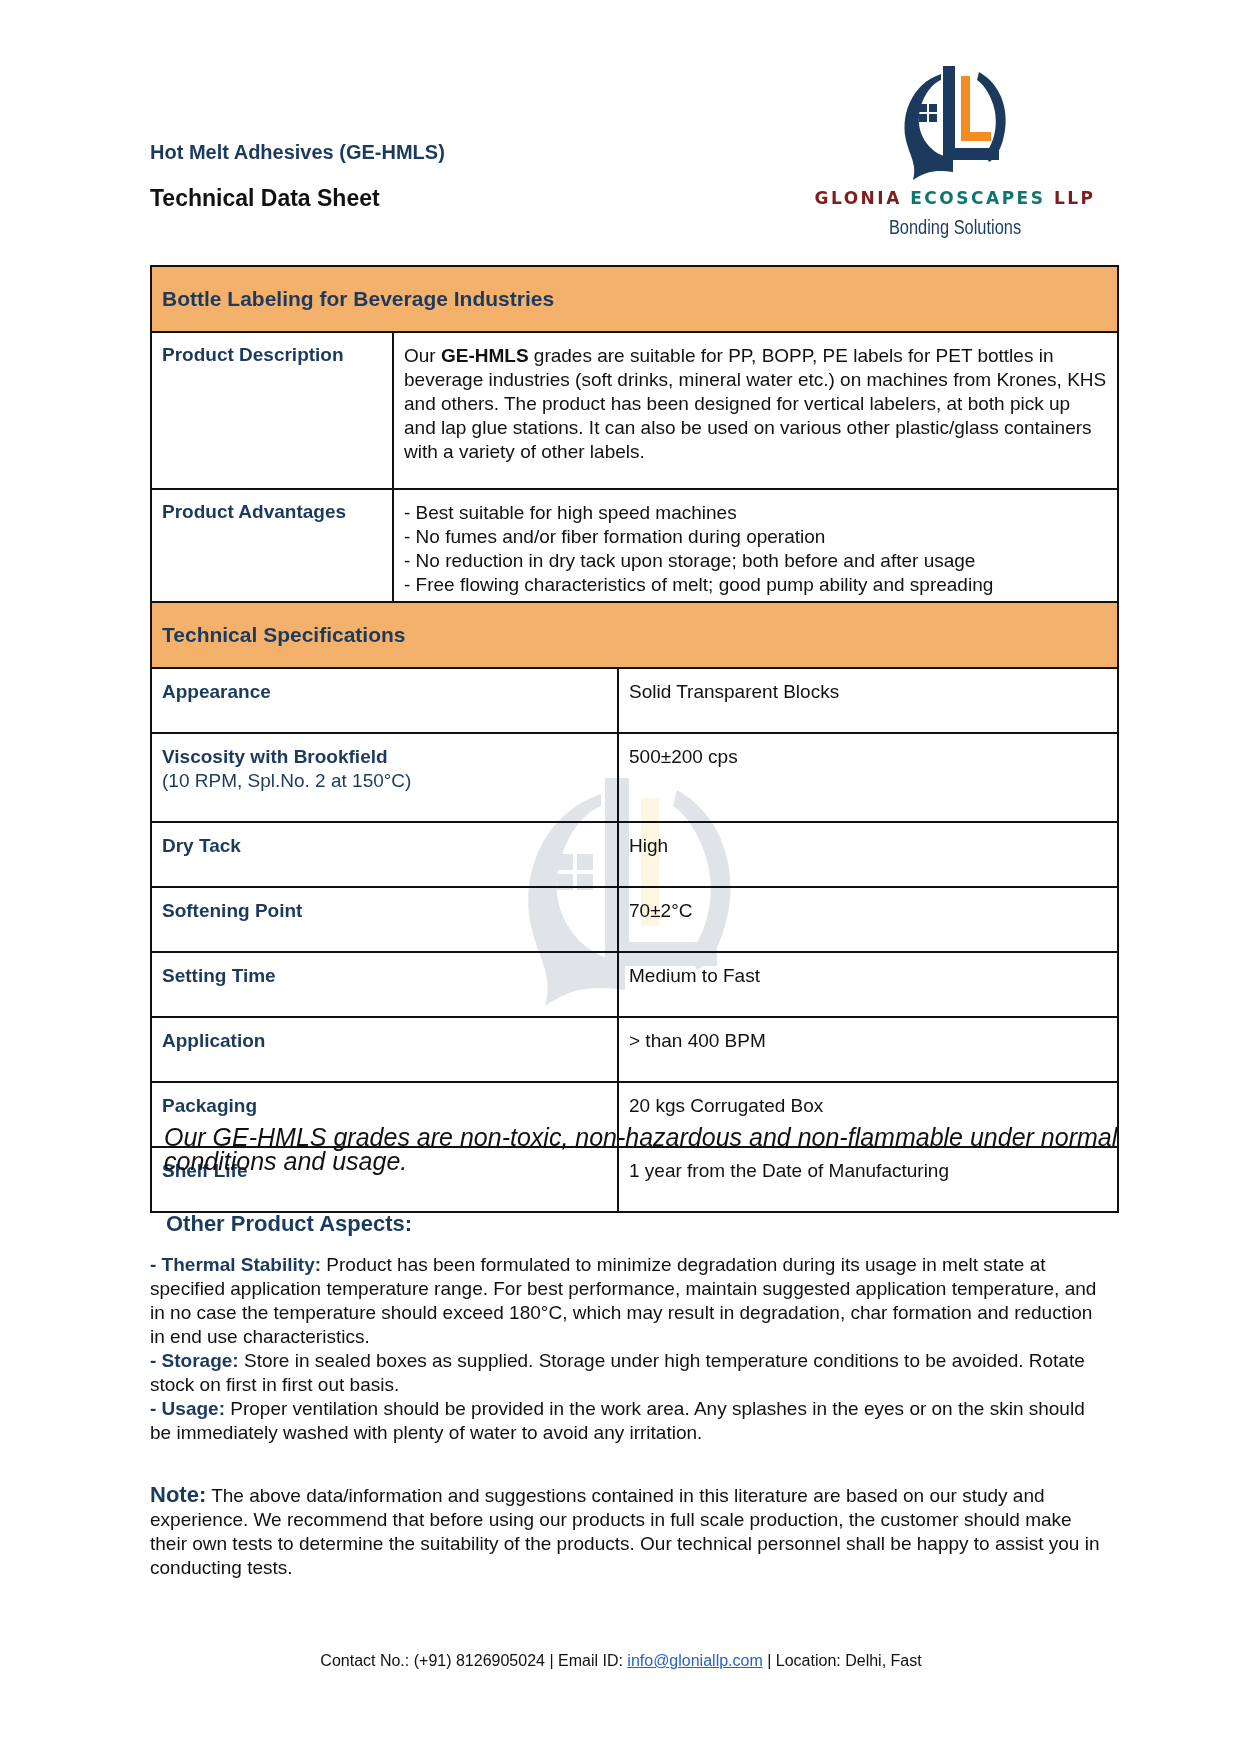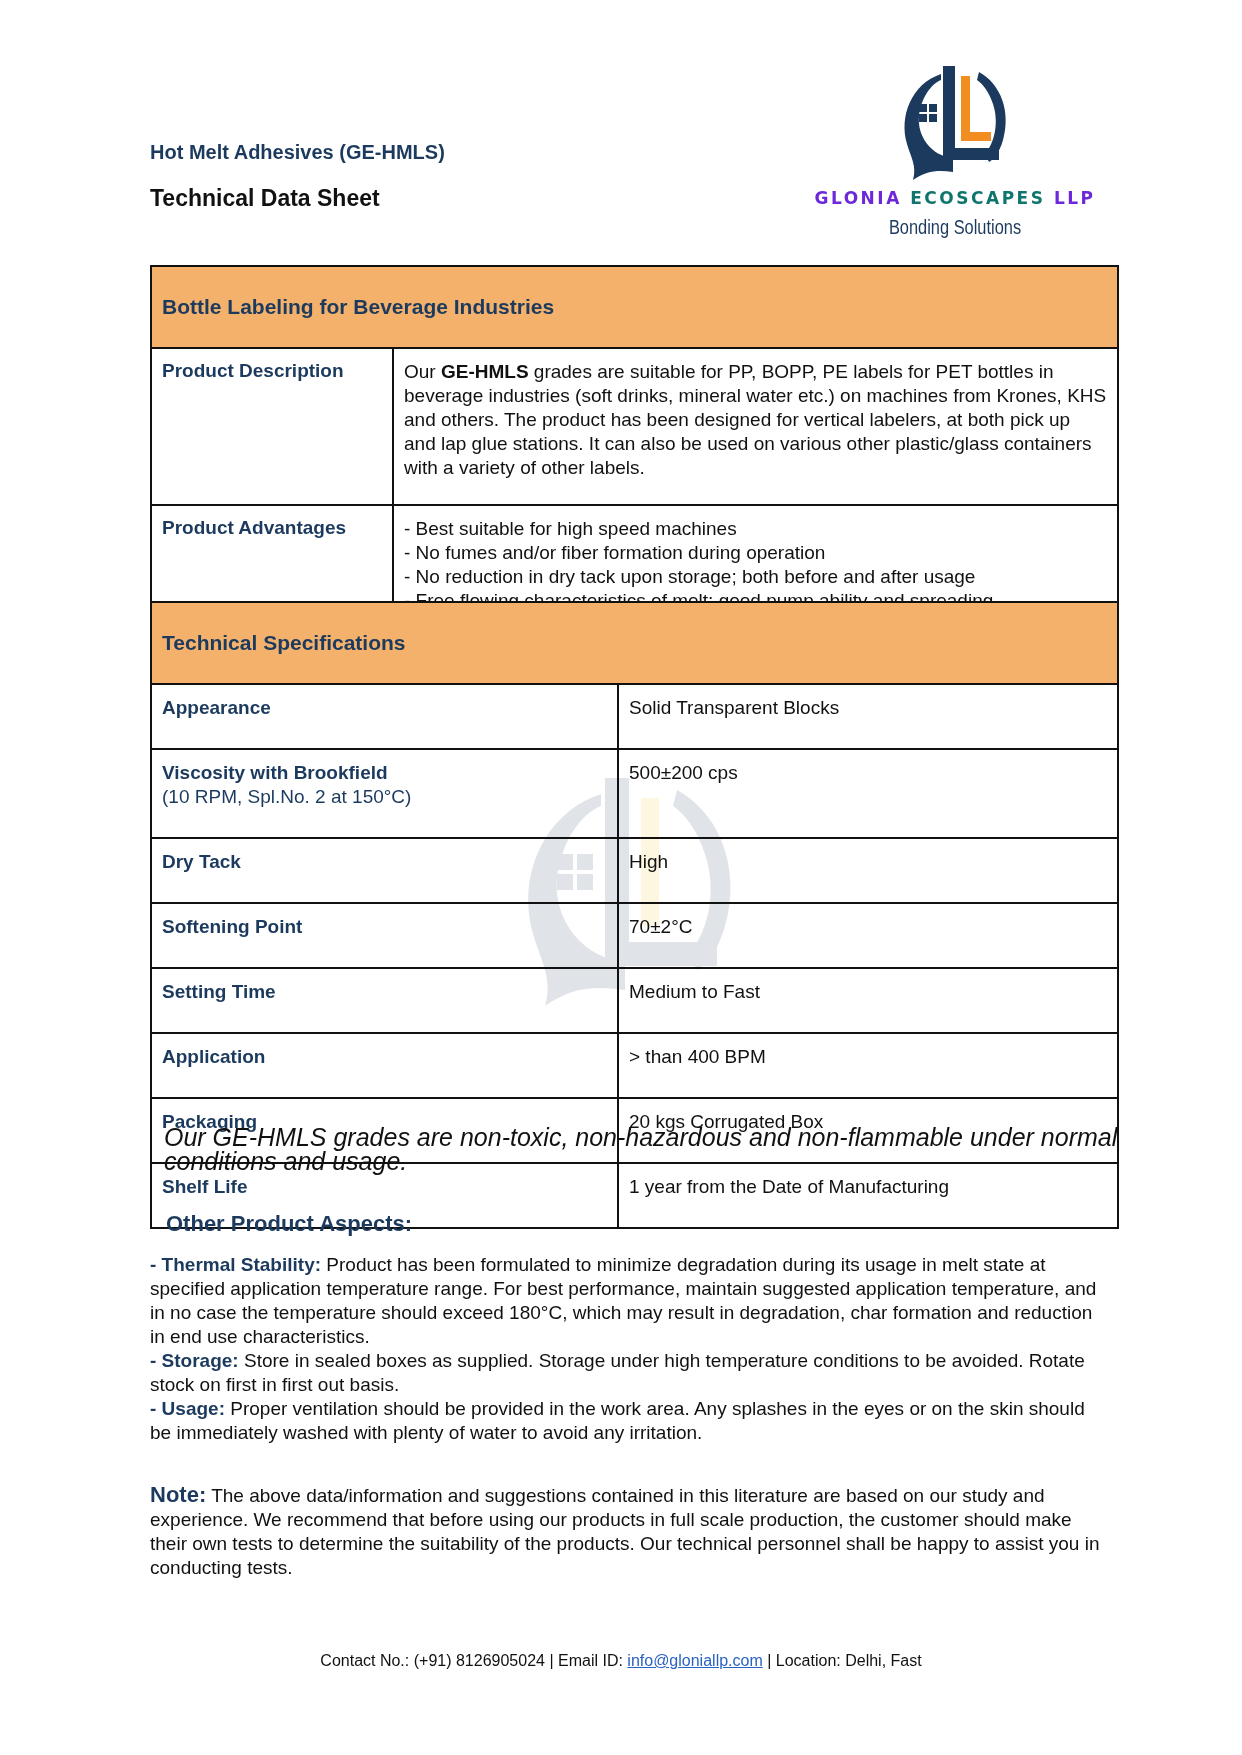--- a/index.html
+++ b/index.html
@@ -20,40 +20,40 @@
     }
 
     
     .logo { position: absolute; left: 790px; top: 62px; width: 330px; height: 182px; }
     .logo-mark { position: absolute; left: 103px; top: 0; width: 130px; height: 130px; }
     .logo-company {
       position: absolute; left: 0; top: 126px; width: 330px; text-align: center;
       font-size: 17px; font-weight: bold; letter-spacing: 2.5px;
       font-family: "DejaVu Sans", sans-serif; white-space: nowrap;
     }
-    .logo-company .orange { color: #6d28d9; }
+    .logo-company .orange { color: #7f1d1d; }
     .logo-company .navy { color: #0f766e; }
     .logo-tagline {
       position: absolute; left: 0; top: 154px; width: 330px; text-align: center;
       font-size: 20px; color: #1b3a5e; font-family: "Liberation Sans", sans-serif;
       transform: scaleX(0.82); transform-origin: center;
     }
 
     
     .watermark { position: absolute; left: 505px; top: 770px; width: 260px; height: 260px; opacity: 0.13; pointer-events: none; }
 
     
     table.sheet {
       position: absolute; left: 150px; width: 969px;
       border-collapse: collapse; font-size: 19px;
     }
     table.sheet td { border: 2px solid #111111; vertical-align: top; }
     table.sheet td.head {
       background: #f4b16c; color: #1b3a5e; font-weight: bold; font-size: 21px;
-      padding: 16px 10px; height: 48px; vertical-align: middle;
+      padding: 8px 10px; height: 48px; vertical-align: middle;
     }
     table.sheet td.label { color: #1b3a5e; font-weight: bold; padding: 11px 10px 0 10px; }
     table.sheet td.label .sub { font-weight: normal; display: block; }
     table.sheet td.val { padding: 11px 10px 16px 10px; line-height: 24px; }
 
     #table-product { top: 265px; }
     #table-product td.label { width: 220px; }
     #table-product tr.desc td { height: 128px; }
     #table-product tr.adv td { height: 107px; }
 

